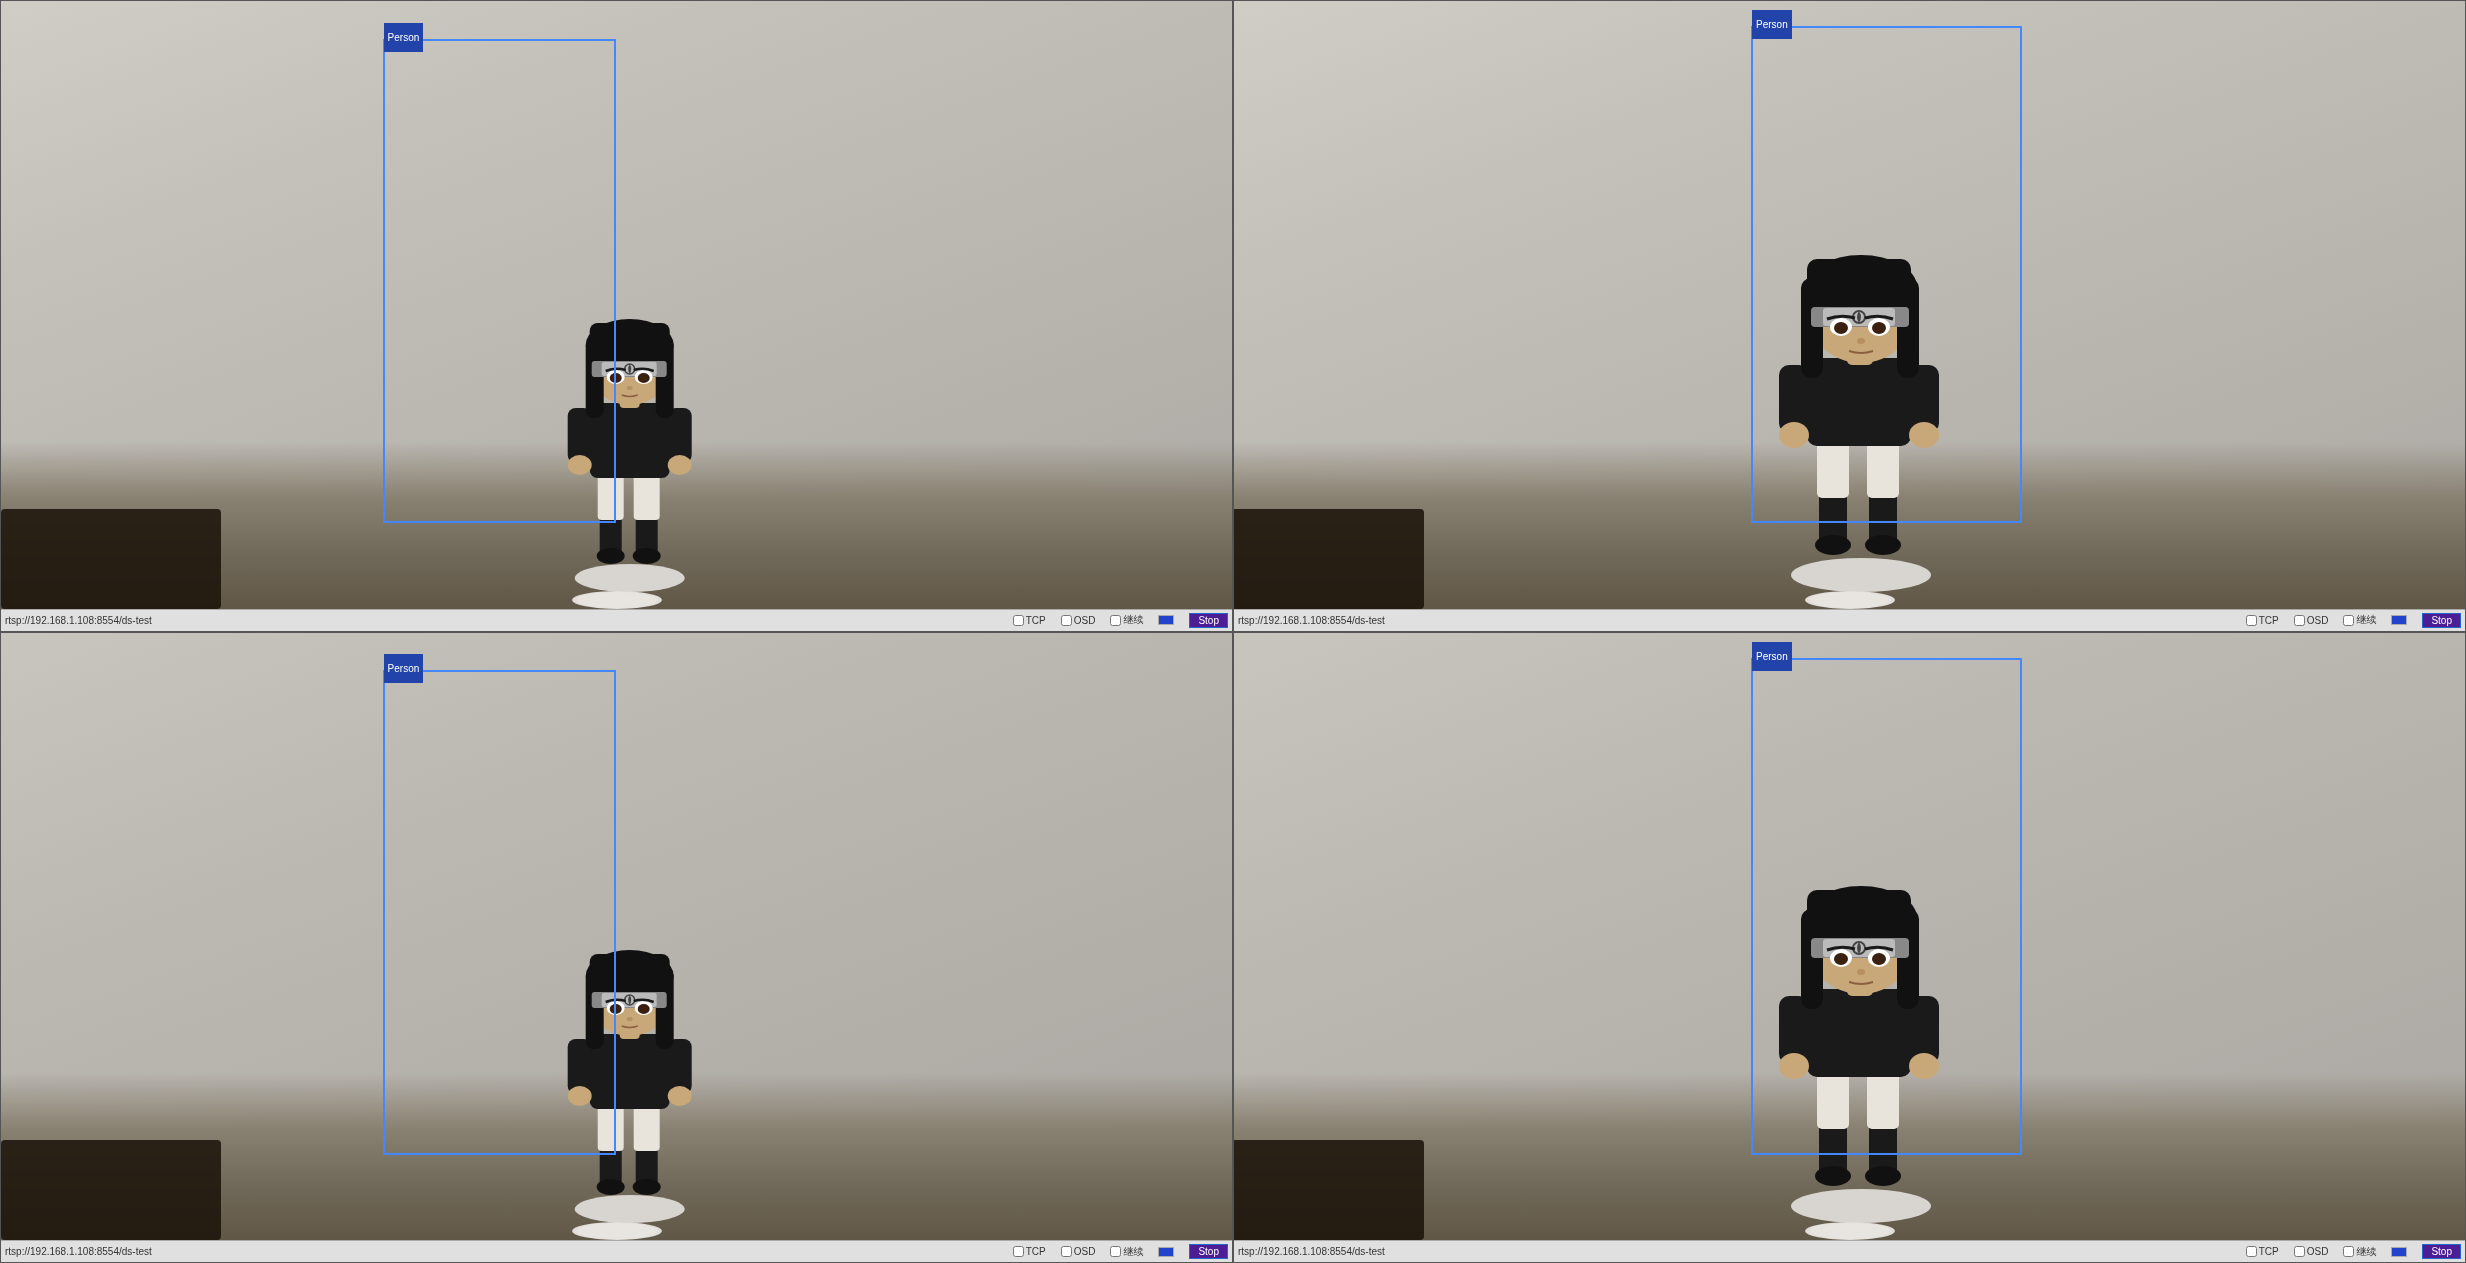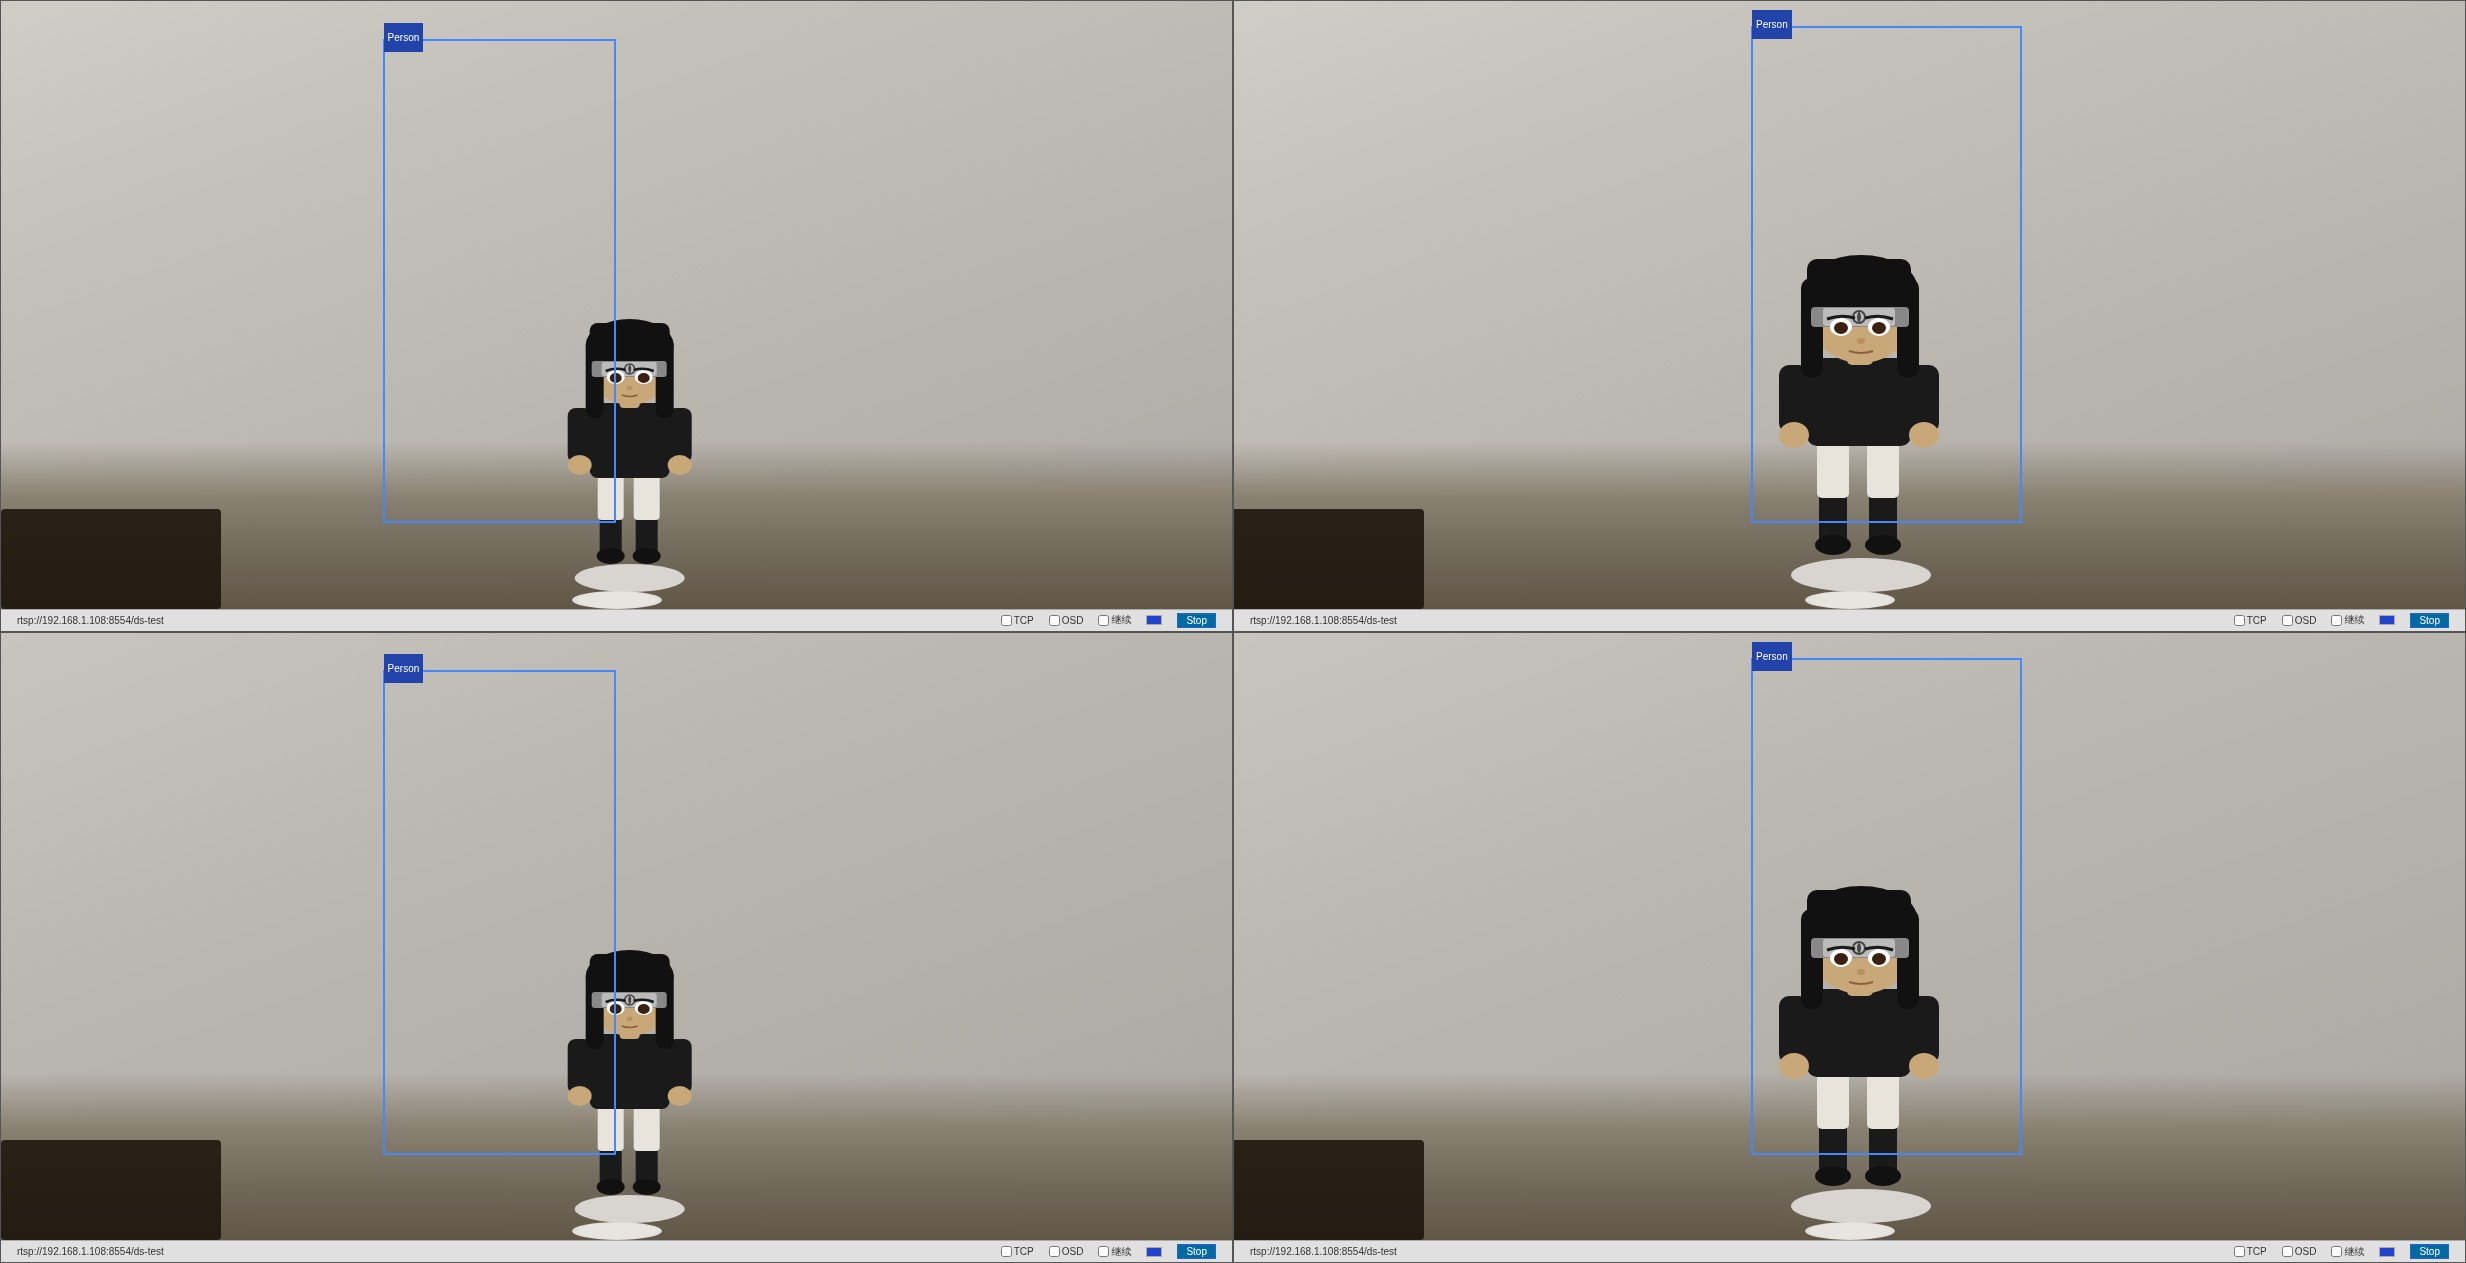--- a/index.html
+++ b/index.html
@@ -48,21 +48,21 @@
     
     .toolbar {
       position: absolute;
       bottom: 0;
       left: 0;
       right: 0;
       height: 22px;
       background: #e0e0e0;
       display: flex;
       align-items: center;
-      padding: 0 16px;
+      padding: 0 4px;
       gap: 6px;
       border-top: 1px solid #aaa;
     }
 
     .url-text {
       font-size: 10px;
       color: #333;
       flex: 1;
       white-space: nowrap;
       overflow: hidden;
@@ -89,21 +89,21 @@
     }
 
     .color-indicator {
       width: 16px;
       height: 10px;
       background: #2244cc;
       border: 1px solid #aaa;
     }
 
     .stop-btn {
-      background: #0369a1;
+      background: #4c1d95;
       color: #fff;
       border: 1px solid #2266cc;
       padding: 1px 8px;
       font-size: 10px;
       cursor: pointer;
       font-family: Arial, sans-serif;
     }
 
     
     .wall-bg {

